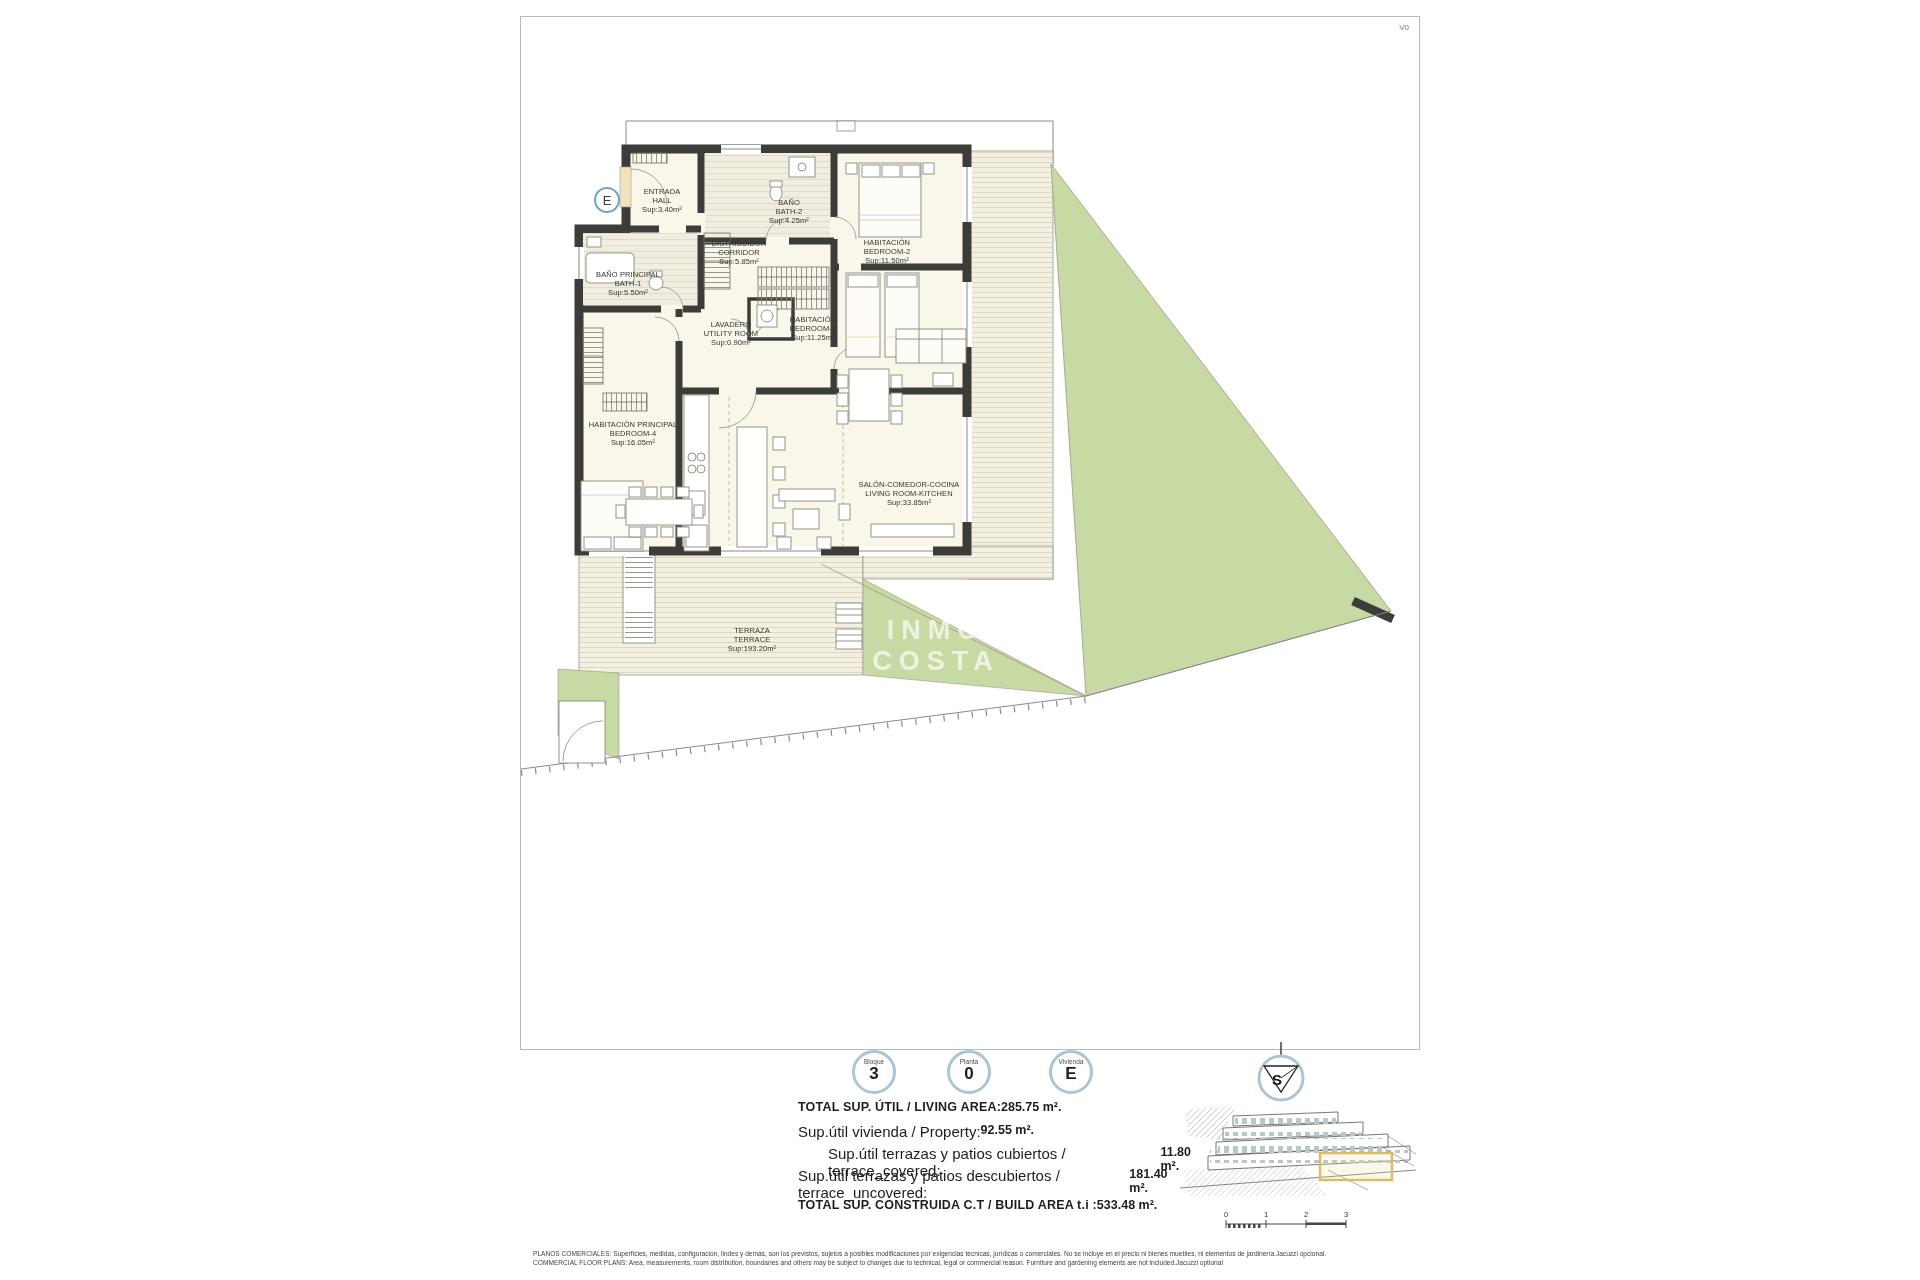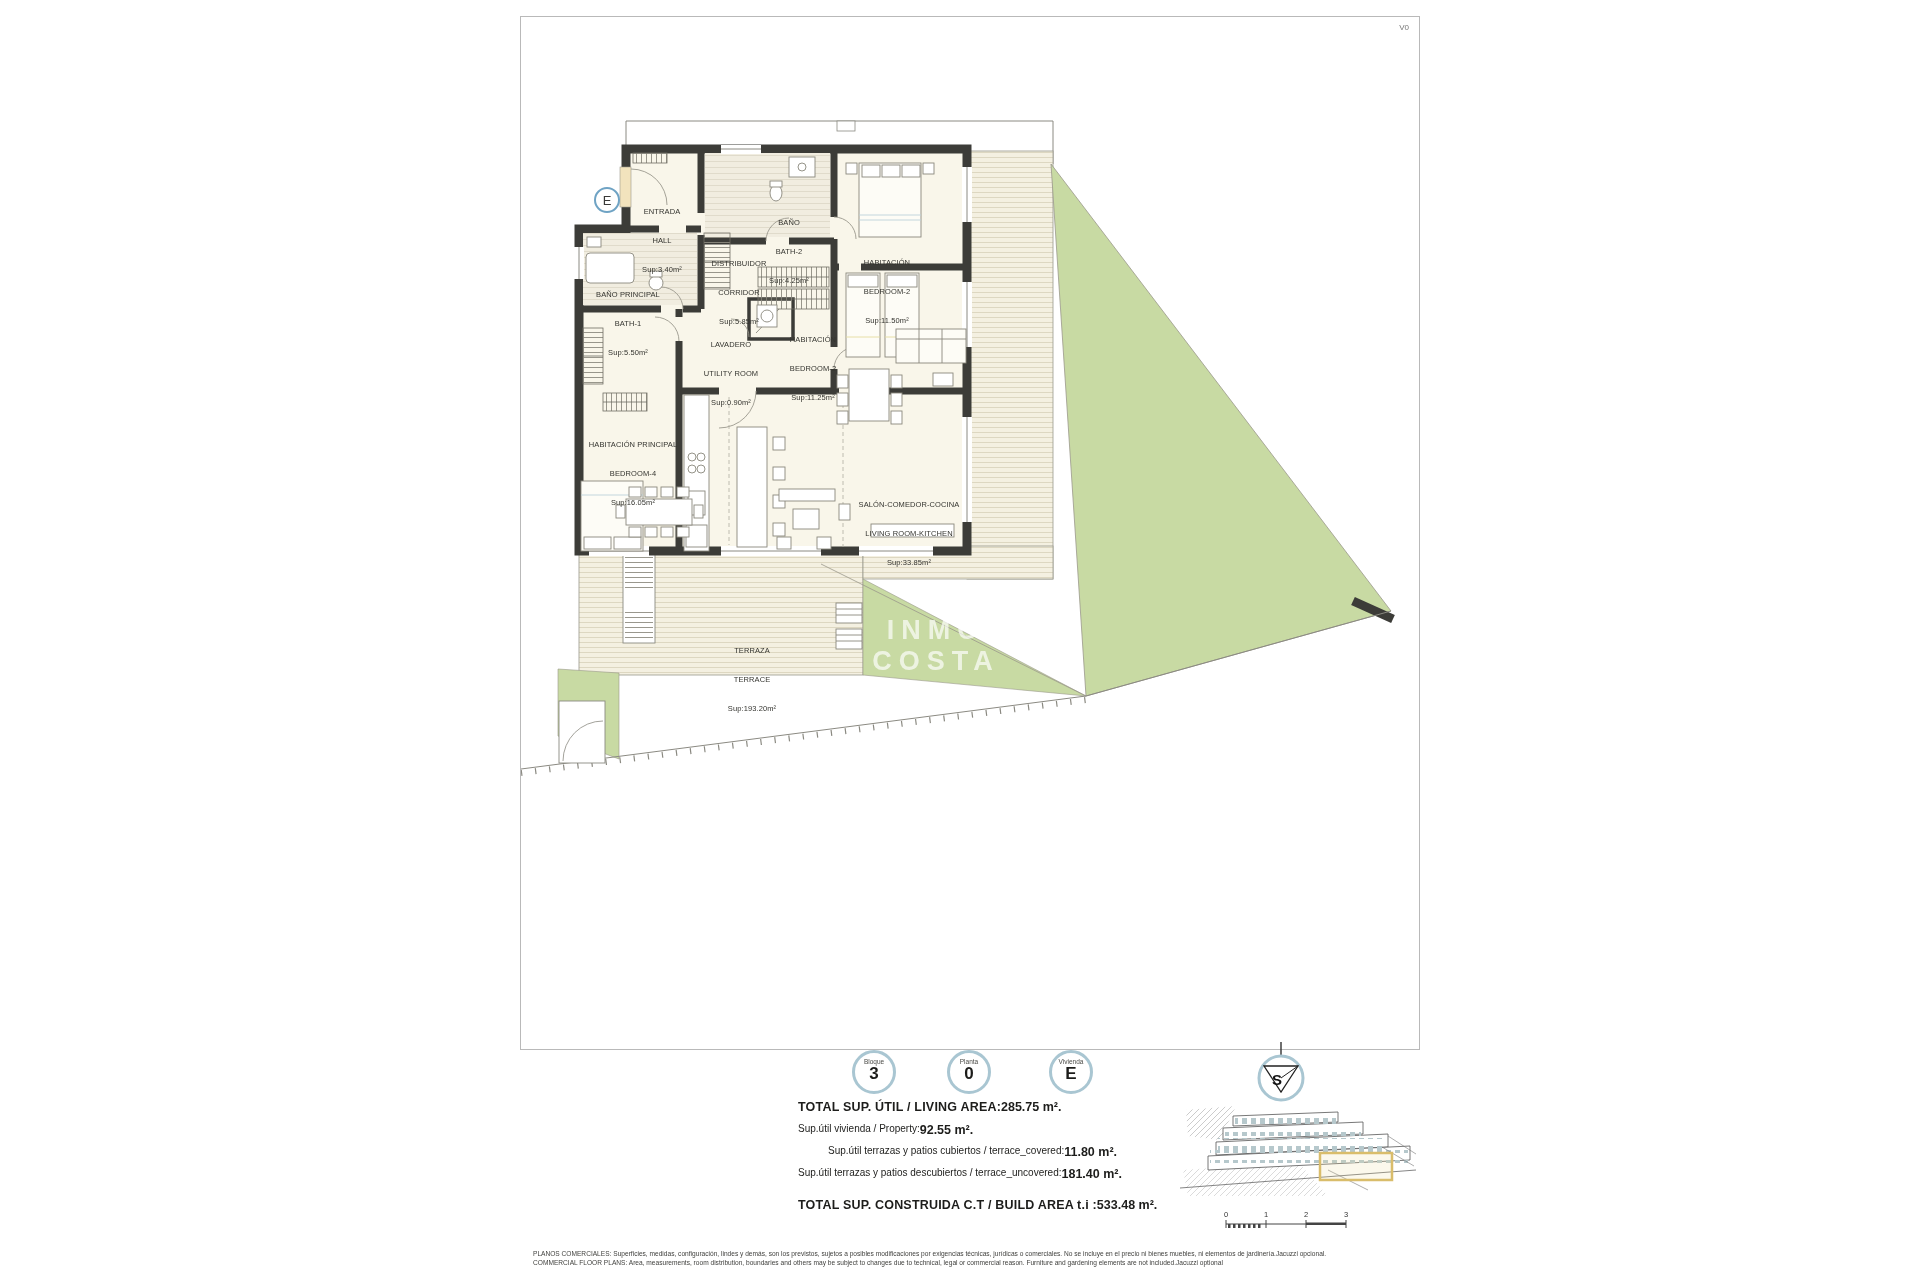--- a/index.html
+++ b/index.html
@@ -4,35 +4,35 @@
 <style>
   html,body{margin:0;padding:0;background:#ffffff;}
   .canvas{position:relative;width:1920px;height:1280px;background:#ffffff;overflow:hidden;
           font-family:"Liberation Sans", sans-serif;}
   .sheet{position:absolute;left:520px;top:16px;width:898px;height:1032px;
          background:#ffffff;border:1px solid #b9b9b9;}
   .plan-svg{position:absolute;left:0;top:0;}
   .version{position:absolute;right:10px;top:6px;font-size:8px;color:#777;}
   .room-label{position:absolute;transform:translateX(-50%);text-align:center;
               font-size:7.5px;line-height:8.8px;color:#34342f;white-space:nowrap;letter-spacing:.1px;}
-  .room-label .rl{display:block;margin-top:20px;}
+  .room-label .rl{display:block;}
   .e-marker{position:absolute;left:73px;top:170px;width:22px;height:22px;border:2px solid #6fa3c4;
             border-radius:50%;display:flex;align-items:center;justify-content:center;
             font-size:13px;color:#3a3a38;background:#fff;}
   .watermark{position:absolute;left:340px;top:598px;width:150px;text-align:center;
              font-size:27px;font-weight:bold;letter-spacing:7px;line-height:31px;
              color:rgba(255,255,255,0.68);}
   
   .badge{position:absolute;width:44px;height:44px;border:3px solid #a9c6d2;border-radius:50%;
          background:#fff;text-align:center;box-sizing:border-box;}
   .badge .b-label{display:block;font-size:6.5px;color:#4a4a46;margin-top:5px;}
   .badge .b-value{display:block;font-size:17px;font-weight:bold;color:#1c1c1a;line-height:17px;}
   .area-row{position:absolute;left:798px;width:382px;display:flex;
             color:#1d1d1b;}
-  .area-row .lbl{font-size:10px;}
+  .area-row .lbl{font-size:15px;}
   .area-row .val{font-size:12.5px;font-weight:bold;}
   .area-row.bold .lbl{font-size:12.5px;font-weight:bold;letter-spacing:.2px;}
   .footer{position:absolute;left:533px;top:1249px;color:#3f3f3c;font-size:6.6px;line-height:9px;
           white-space:nowrap;}
   .abs{position:absolute;}
 </style>
 </head>
 <body>
 
 <div class="canvas">

